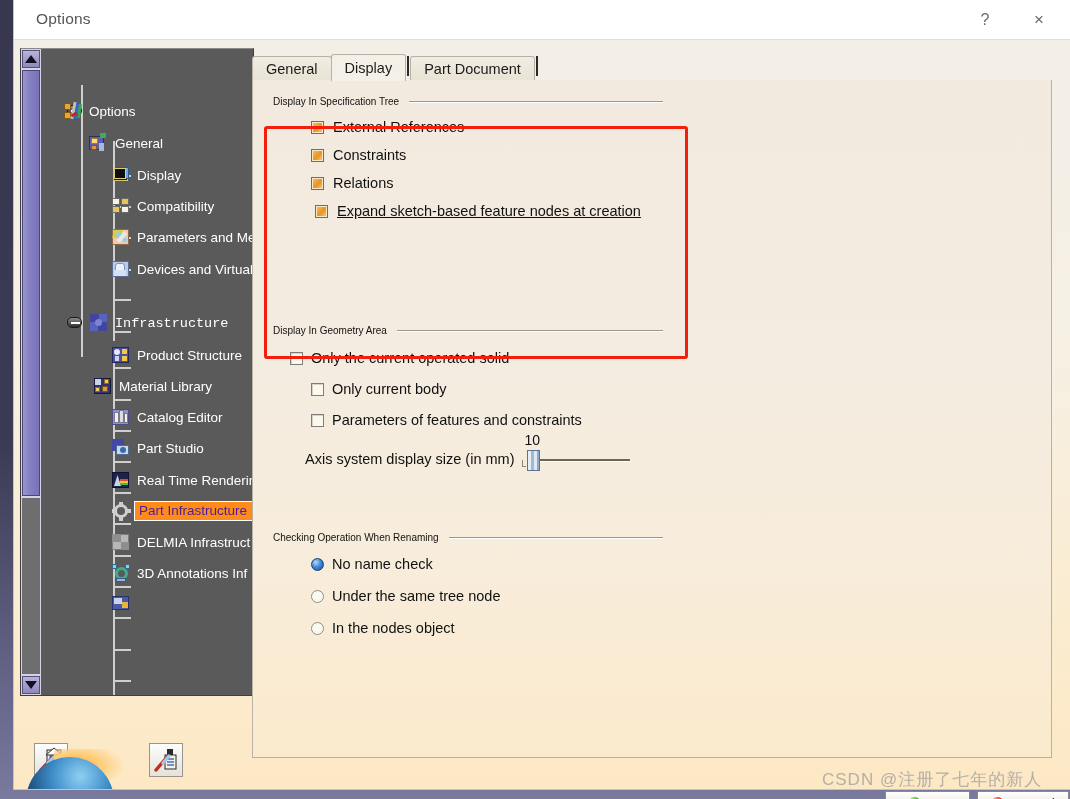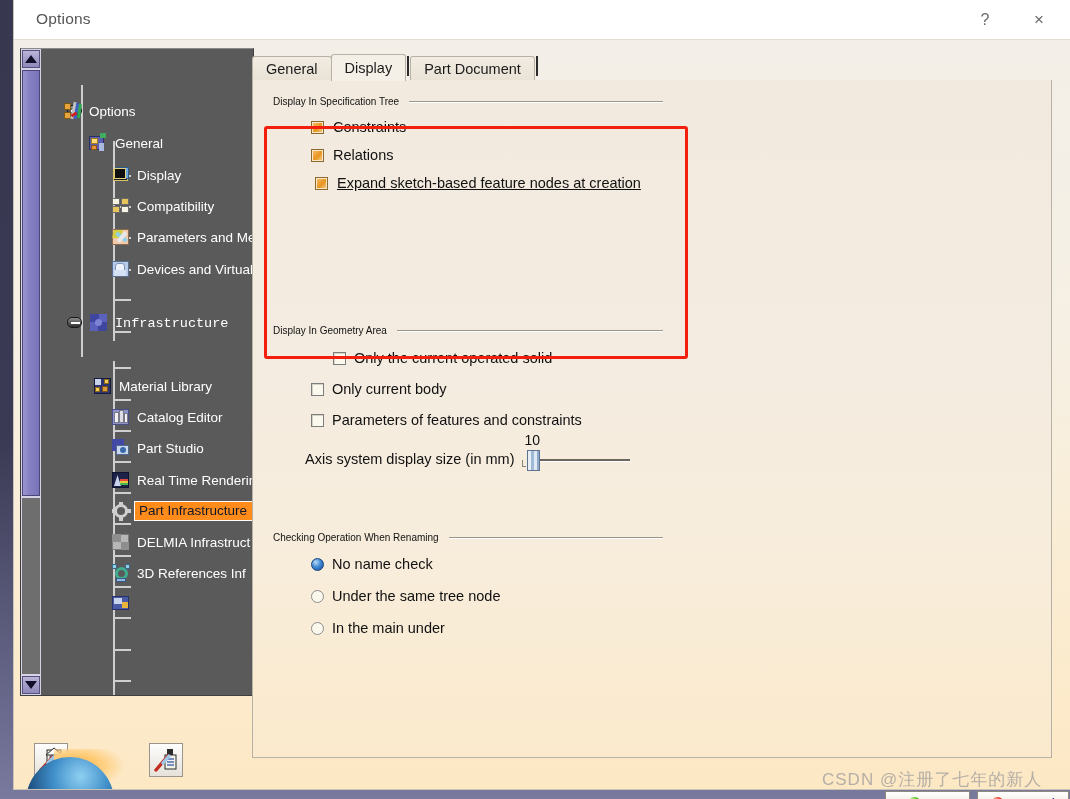--- a/index.html
+++ b/index.html
@@ -108,21 +108,21 @@
   }
   .tree-row {
     position: absolute; left: 0; height: 28px;
     display: flex; align-items: center;
     color: #ffffff; font-size: 13.5px;
     white-space: nowrap;
   }
   .tree-row .lbl { padding-left: 6px; }
   .tree-row.selected .lbl {
     background: #ff8c1a;
-    color: #0f172a;
+    color: #4c1d95;
     padding: 1px 12px 2px 4px;
     border: 1px solid #ffffff;
     margin-left: 3px;
   }
   
   .vline { position:absolute; width:2px; background:#cfcfcf; }
   .hline { position:absolute; height:2px; background:#cfcfcf; }
 
   
   .expander {
@@ -444,20 +444,30 @@
             <span class="ticon">
               <span style="left:1px;top:1px;width:9px;height:8px;background:#3f46a0;"></span>
               <span style="left:10px;top:1px;width:8px;height:8px;background:#5b62bd;"></span>
               <span style="left:1px;top:9px;width:8px;height:9px;background:#5b62bd;"></span>
               <span style="left:9px;top:9px;width:9px;height:9px;background:#3f46a0;"></span>
               <span style="left:6px;top:6px;width:7px;height:7px;background:#7d83d3;border-radius:50%;"></span>
             </span>
             <span class="lbl">Infrastructure</span>
           </div>
 
+          <div class="tree-row" style="left:70px; top:292px;">
+            <span class="ticon">
+              <span style="left:1px;top:2px;width:17px;height:16px;background:#4b4fa6;border:1px solid #25285e;"></span>
+              <span style="left:3px;top:4px;width:6px;height:6px;background:#e6e9f4;border-radius:50%;"></span>
+              <span style="left:11px;top:4px;width:5px;height:5px;background:#f1c84b;"></span>
+              <span style="left:11px;top:11px;width:5px;height:5px;background:#f1c84b;"></span>
+              <span style="left:4px;top:11px;width:4px;height:5px;background:#cfd4e8;"></span>
+            </span>
+            <span class="lbl">Product Structure</span>
+          </div>
 
           <div class="tree-row" style="left:52px; top:323px;">
             <span class="ticon">
               <span style="left:1px;top:2px;width:17px;height:16px;background:#2e3470;border:1px solid #161a3d;"></span>
               <span style="left:2px;top:3px;width:6px;height:6px;background:#c9d3ea;"></span>
               <span style="left:11px;top:3px;width:5px;height:5px;background:#f2cb56;border:1px solid #8a6a14;"></span>
               <span style="left:2px;top:11px;width:5px;height:5px;background:#f2cb56;border:1px solid #8a6a14;"></span>
               <span style="left:9px;top:10px;width:6px;height:6px;background:#d99a3e;border:1px solid #7a5416;"></span>
             </span>
             <span class="lbl">Material Library</span>
@@ -513,21 +523,21 @@
             <span class="lbl">DELMIA Infrastruct</span>
           </div>
 
           <div class="tree-row" style="left:70px; top:510px;">
             <span class="ticon">
               <span style="left:4px;top:4px;width:13px;height:13px;border:3px solid #3fae8f;border-radius:50%;"></span>
               <span style="left:1px;top:1px;width:5px;height:5px;background:#8fd0e8;border:1px solid #3a6a86;"></span>
               <span style="left:14px;top:1px;width:5px;height:5px;background:#8fd0e8;border:1px solid #3a6a86;"></span>
               <span style="left:5px;top:15px;width:10px;height:4px;background:#8fb7e8;border:1px solid #3a5a86;"></span>
             </span>
-            <span class="lbl">3D References Inf</span>
+            <span class="lbl">3D Annotations Inf</span>
           </div>
 
           <div class="tree-row" style="left:70px; top:541px;">
             <span class="ticon">
               <span style="left:1px;top:2px;width:17px;height:14px;background:#4b5aa6;border:1px solid #273269;"></span>
               <span style="left:3px;top:4px;width:8px;height:6px;background:#c9d4ea;"></span>
               <span style="left:11px;top:8px;width:6px;height:6px;background:#e8b43c;"></span>
             </span>
           </div>
         </div>
@@ -566,39 +576,43 @@
       <div id="content-panel">
 
         <div class="group" style="left:20px; top:16px; width:390px;">
           <div class="group-title-row">
             <span>Display In Specification Tree</span>
             <span class="rule"></span>
           </div>
 
           <div class="opt-row" style="margin:12px 0 0 38px;">
             <span class="cb-disabled"></span>
+            <span>External References</span>
+          </div>
+          <div class="opt-row" style="margin:12px 0 0 38px;">
+            <span class="cb-disabled"></span>
             <span>Constraints</span>
           </div>
           <div class="opt-row" style="margin:12px 0 0 38px;">
             <span class="cb-disabled"></span>
             <span>Relations</span>
           </div>
           <div class="opt-row" style="margin:12px 0 0 42px;text-decoration:underline;">
             <span class="cb-disabled"></span>
             <span>Expand sketch-based feature nodes at creation</span>
           </div>
         </div>
 
         <div class="group" style="left:20px; top:245px; width:390px;">
           <div class="group-title-row">
             <span>Display In Geometry Area</span>
             <span class="rule"></span>
           </div>
 
-          <div class="opt-row" style="margin:14px 0 0 60px;">
+          <div class="opt-row" style="margin:14px 0 0 17px;">
             <span class="cb-empty"></span>
             <span>Only the current operated solid</span>
           </div>
           <div class="opt-row" style="margin:15px 0 0 38px;">
             <span class="cb-empty"></span>
             <span>Only current body</span>
           </div>
           <div class="opt-row" style="margin:15px 0 0 38px;">
             <span class="cb-empty"></span>
             <span>Parameters of features and constraints</span>
@@ -624,21 +638,21 @@
           <div class="opt-row" style="margin:13px 0 0 38px;">
             <span class="rb on"></span>
             <span>No name check</span>
           </div>
           <div class="opt-row" style="margin:16px 0 0 38px;">
             <span class="rb"></span>
             <span>Under the same tree node</span>
           </div>
           <div class="opt-row" style="margin:16px 0 0 38px;">
             <span class="rb"></span>
-            <span>In the main under</span>
+            <span>In the nodes object</span>
           </div>
         </div>
 
       </div>
 
       <div id="red-box"></div>
 
       <div class="dlg-btn" id="ok-btn">
         <span class="sphere green"></span>
         <span>OK</span>

